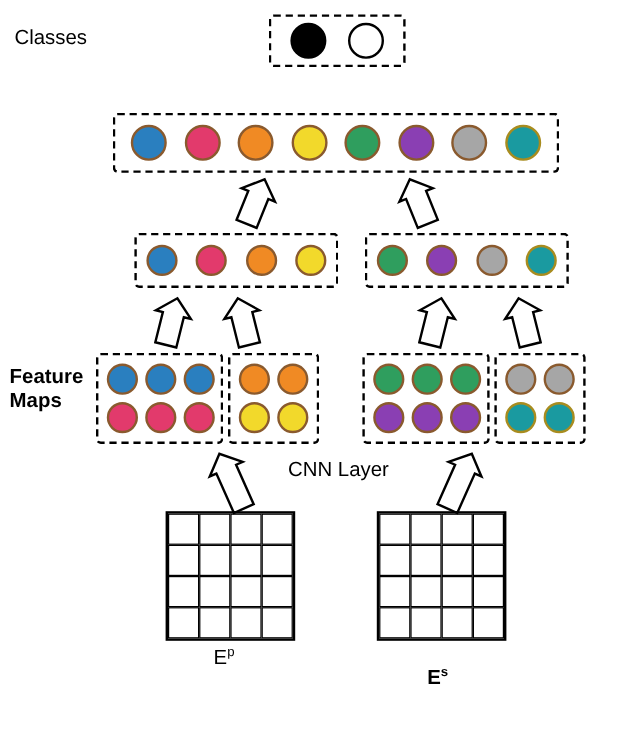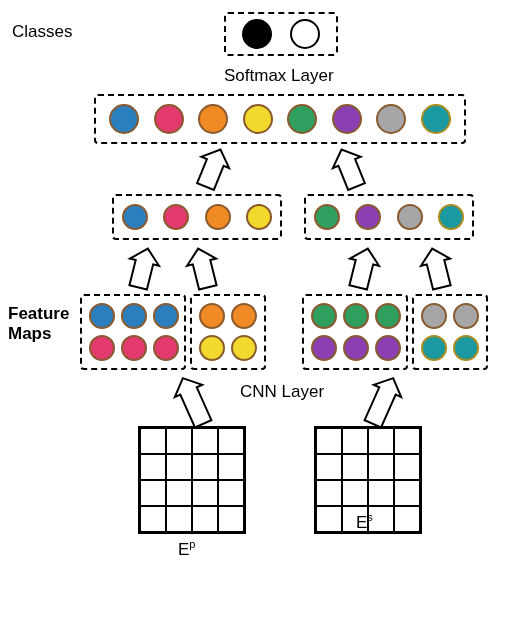--- a/index.html
+++ b/index.html
@@ -53,21 +53,20 @@
 
 <div class="stage">
 
   <div class="label" style="left:4px; top:14px;">Classes</div>
 
   <div class="dashed-box" style="left:216px; top:4px; width:114px; height:44px; padding:5px; display:flex; gap:18px; justify-content:center; align-items:center;" id="classes-box">
       <div class="circle" style="background: rgb(0, 0, 0); border-color: rgb(0, 0, 0);"></div>
       <div class="circle" style="background: rgb(255, 255, 255); border-color: rgb(0, 0, 0);"></div>
     </div>
 
-  <div class="label" style="left:216px; top:58px;">Softmax Layer</div>
 
   <div class="dashed-box" style="left:86px; top:86px; width:372px; height:50px; display:flex; justify-content:space-around; align-items:center; padding:0 6px;" id="softmax-box">
       <div class="circle" style="background: rgb(42, 127, 191); border-color: rgb(138, 90, 46);"></div>
       <div class="circle" style="background: rgb(226, 58, 108); border-color: rgb(138, 90, 46);"></div>
       <div class="circle" style="background: rgb(240, 138, 36); border-color: rgb(138, 90, 46);"></div>
       <div class="circle" style="background: rgb(242, 217, 43); border-color: rgb(138, 90, 46);"></div>
       <div class="circle" style="background: rgb(47, 158, 94); border-color: rgb(138, 90, 46);"></div>
       <div class="circle" style="background: rgb(138, 63, 179); border-color: rgb(138, 90, 46);"></div>
       <div class="circle" style="background: rgb(166, 166, 166); border-color: rgb(138, 90, 46);"></div>
       <div class="circle" style="background: rgb(26, 154, 160); border-color: rgb(168, 140, 31);"></div>
@@ -205,18 +204,18 @@
       <div></div>
       <div></div>
       <div></div>
       <div></div>
       <div></div>
     </div>
 
   <div class="label" style="left:170px; top:530px; font-weight:normal;">
     <span>E</span><span class="sup">p</span>
   </div>
-  <div class="label" style="left:348px; top:503px; font-weight:normal;">
+  <div class="label" style="left:348px; top:546px; font-weight:bold;">
     <span>E</span><span class="sup">s</span>
   </div>
 
 
 </div>
 
 </body></html>

